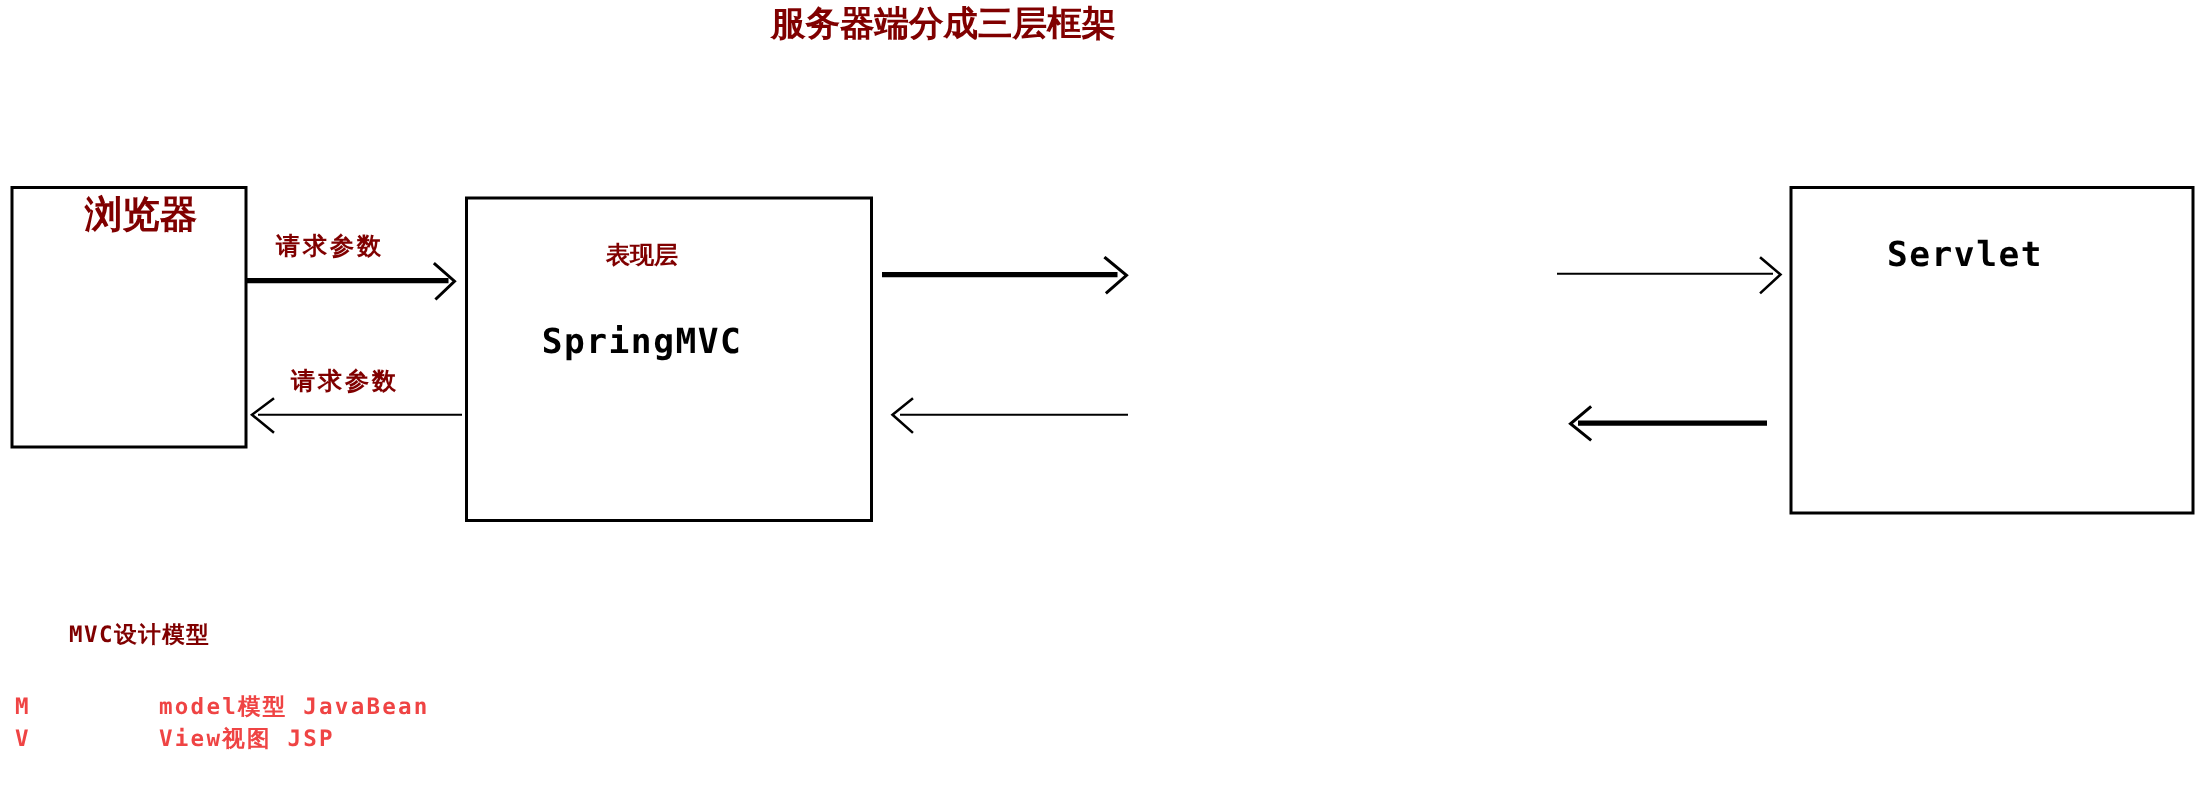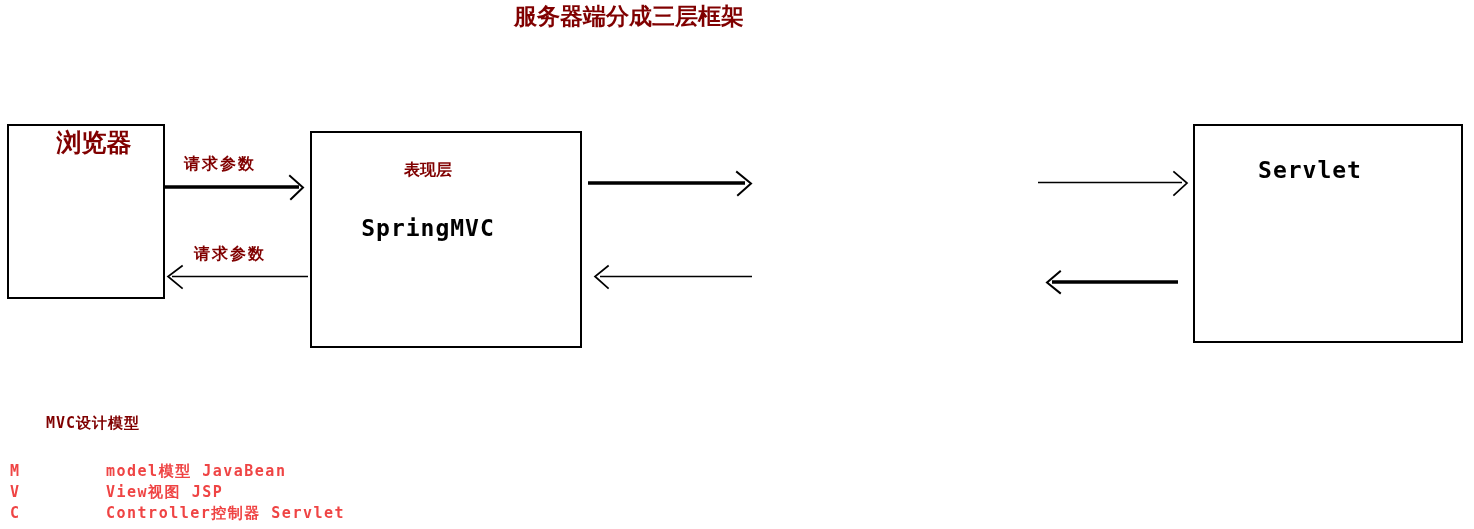--- a/index.html
+++ b/index.html
@@ -105,18 +105,15 @@
 
   <div class="mvc-heading">MVC设计模型</div>
 
   <div class="mvc-rows">
     <div class="mvc-row">
       <span class="mvc-letter">M</span><span>model模型 JavaBean</span>
     </div>
     <div class="mvc-row">
       <span class="mvc-letter">V</span><span>View视图 JSP</span>
     </div>
-    <div class="mvc-row">
-      <span class="mvc-letter">C</span><span>Controller控制器 Servlet</span>
-    </div>
   </div>
 
 </div>
 
 </body></html>

